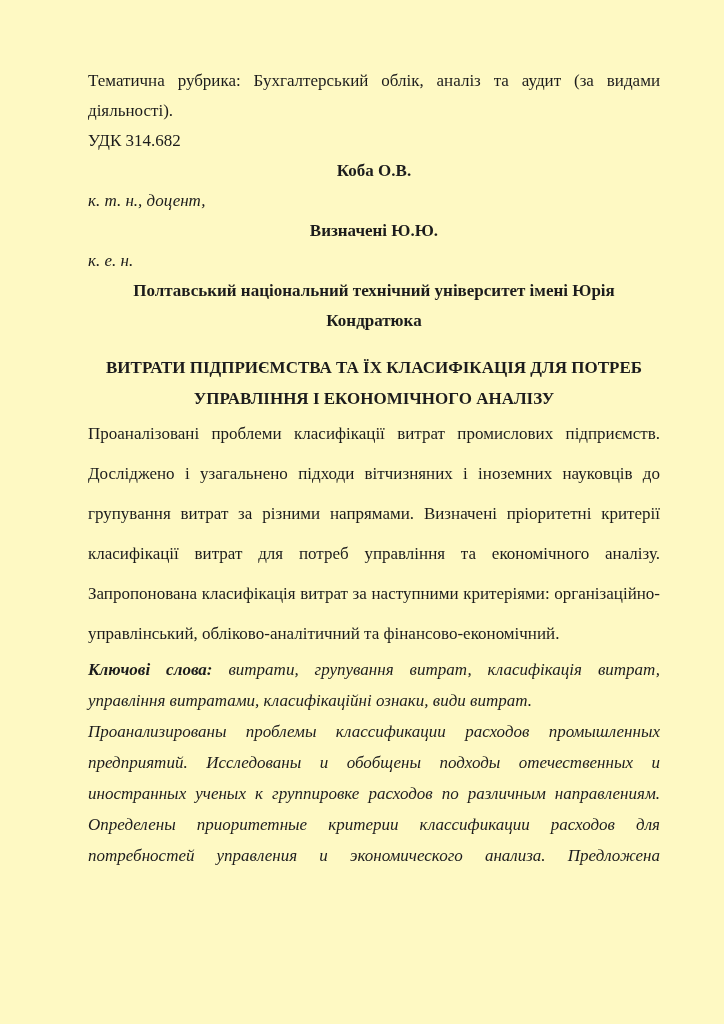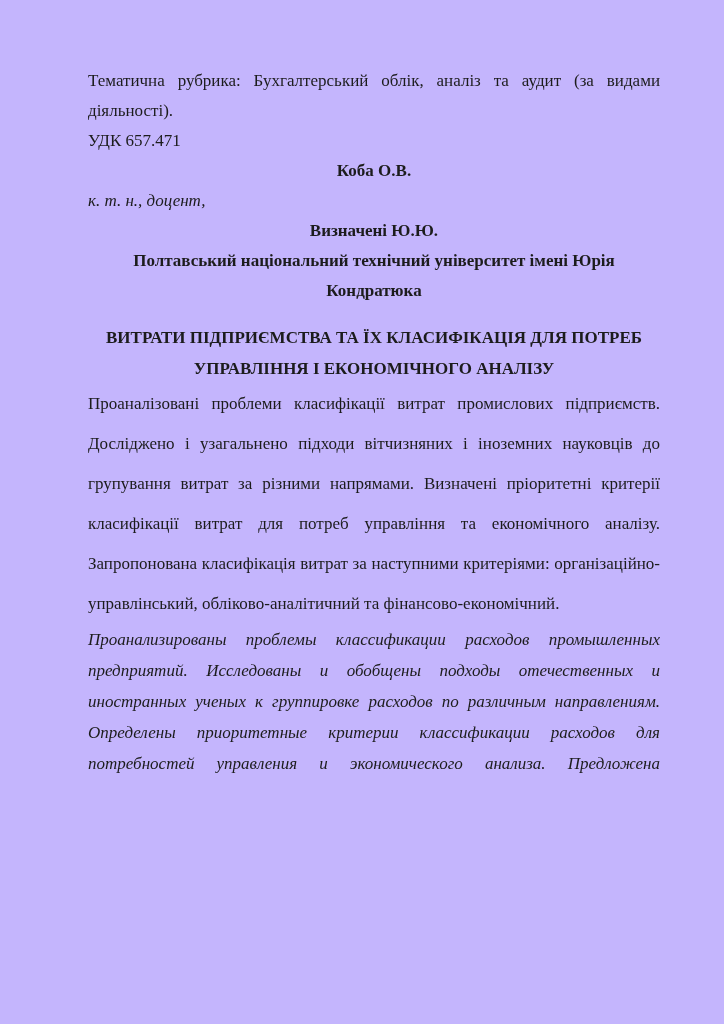--- a/index.html
+++ b/index.html
@@ -5,21 +5,21 @@
   html, body {
     margin: 0;
     padding: 0;
     background: #ffffff;
   }
   .page {
     position: relative;
     width: 724px;
     height: 1024px;
     box-sizing: border-box;
-    background: #c4b5fd;
+    background: #fef9c3;
     padding: 66px 64px 0 88px;
     font-family: "Liberation Serif", "DejaVu Serif", serif;
     font-size: 17px;
     color: #1c1c1c;
     overflow: hidden;
   }
   .page p { margin: 0; }
 
   
   .hdr { line-height: 30px; }
@@ -57,33 +57,37 @@
     line-height: 31px;
   }
 </style>
 </head>
 <body>
 
 <div class="page">
 
   <p class="hdr rubric">Тематична рубрика: Бухгалтерський облік, аналіз та аудит (за видами діяльності).</p>
 
-  <p class="hdr udc">УДК 657.471</p>
+  <p class="hdr udc">УДК 314.682</p>
 
   <p class="hdr author-name">Коба О.В.</p>
 
   <p class="hdr author-degree">к. т. н., доцент,</p>
 
   <p class="hdr author-name">Визначені Ю.Ю.</p>
 
+  <p class="hdr author-degree">к. е. н.</p>
 
   <p class="hdr affiliation">Полтавський національний технічний університет імені Юрія Кондратюка</p>
 
   <div class="title-block">
     <p class="title">ВИТРАТИ ПІДПРИЄМСТВА ТА ЇХ КЛАСИФІКАЦІЯ ДЛЯ ПОТРЕБ УПРАВЛІННЯ І ЕКОНОМІЧНОГО АНАЛІЗУ</p>
   </div>
 
   <p class="abstract-uk">Проаналізовані проблеми класифікації витрат промислових підприємств. Досліджено і узагальнено підходи вітчизняних і іноземних науковців до групування витрат за різними напрямами. Визначені пріоритетні критерії класифікації витрат для потреб управління та економічного аналізу. Запропонована класифікація витрат за наступними критеріями: організаційно-управлінський, обліково-аналітичний та фінансово-економічний.</p>
 
+  <p class="keywords">
+    <span class="kw-label">Ключові слова: </span><span>витрати, групування витрат, класифікація витрат, управління витратами, класифікаційні ознаки, види витрат.</span>
+  </p>
 
   <p class="abstract-ru">Проанализированы проблемы классификации расходов промышленных предприятий. Исследованы и обобщены подходы отечественных и иностранных ученых к группировке расходов по различным направлениям. Определены приоритетные критерии классификации расходов для потребностей управления и экономического анализа. Предложена</p>
 
 </div>
 
 </body></html>

